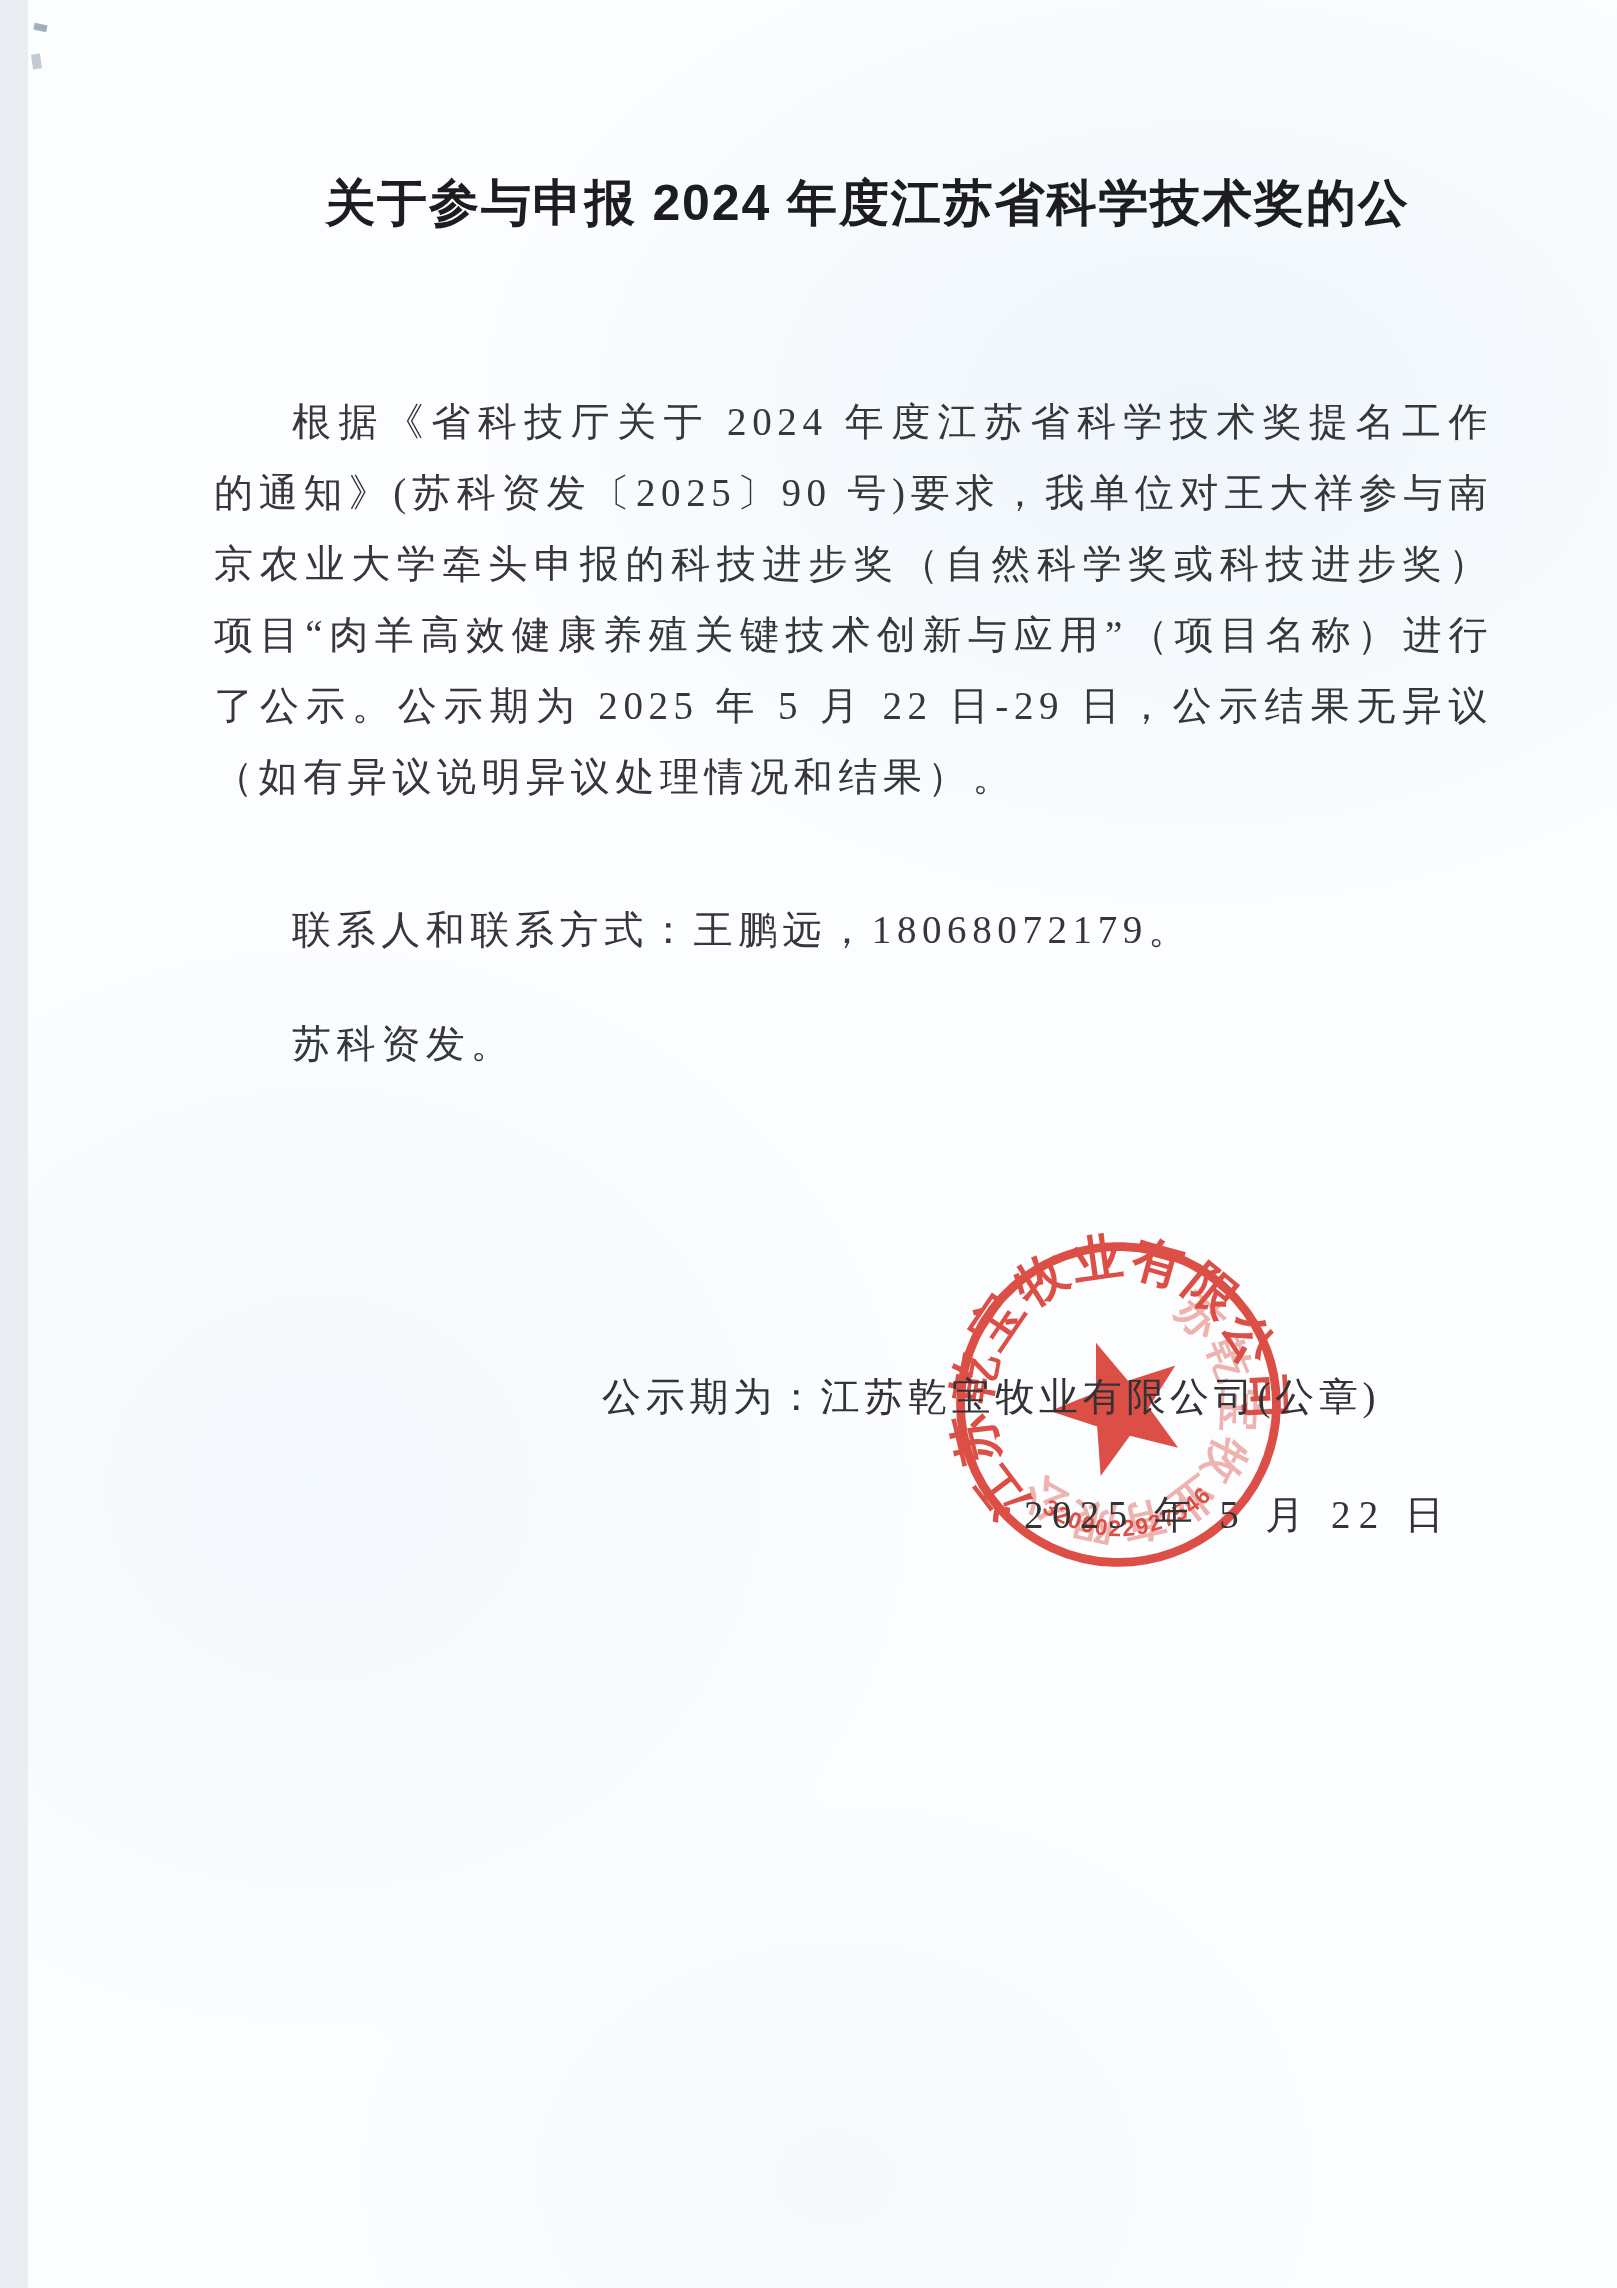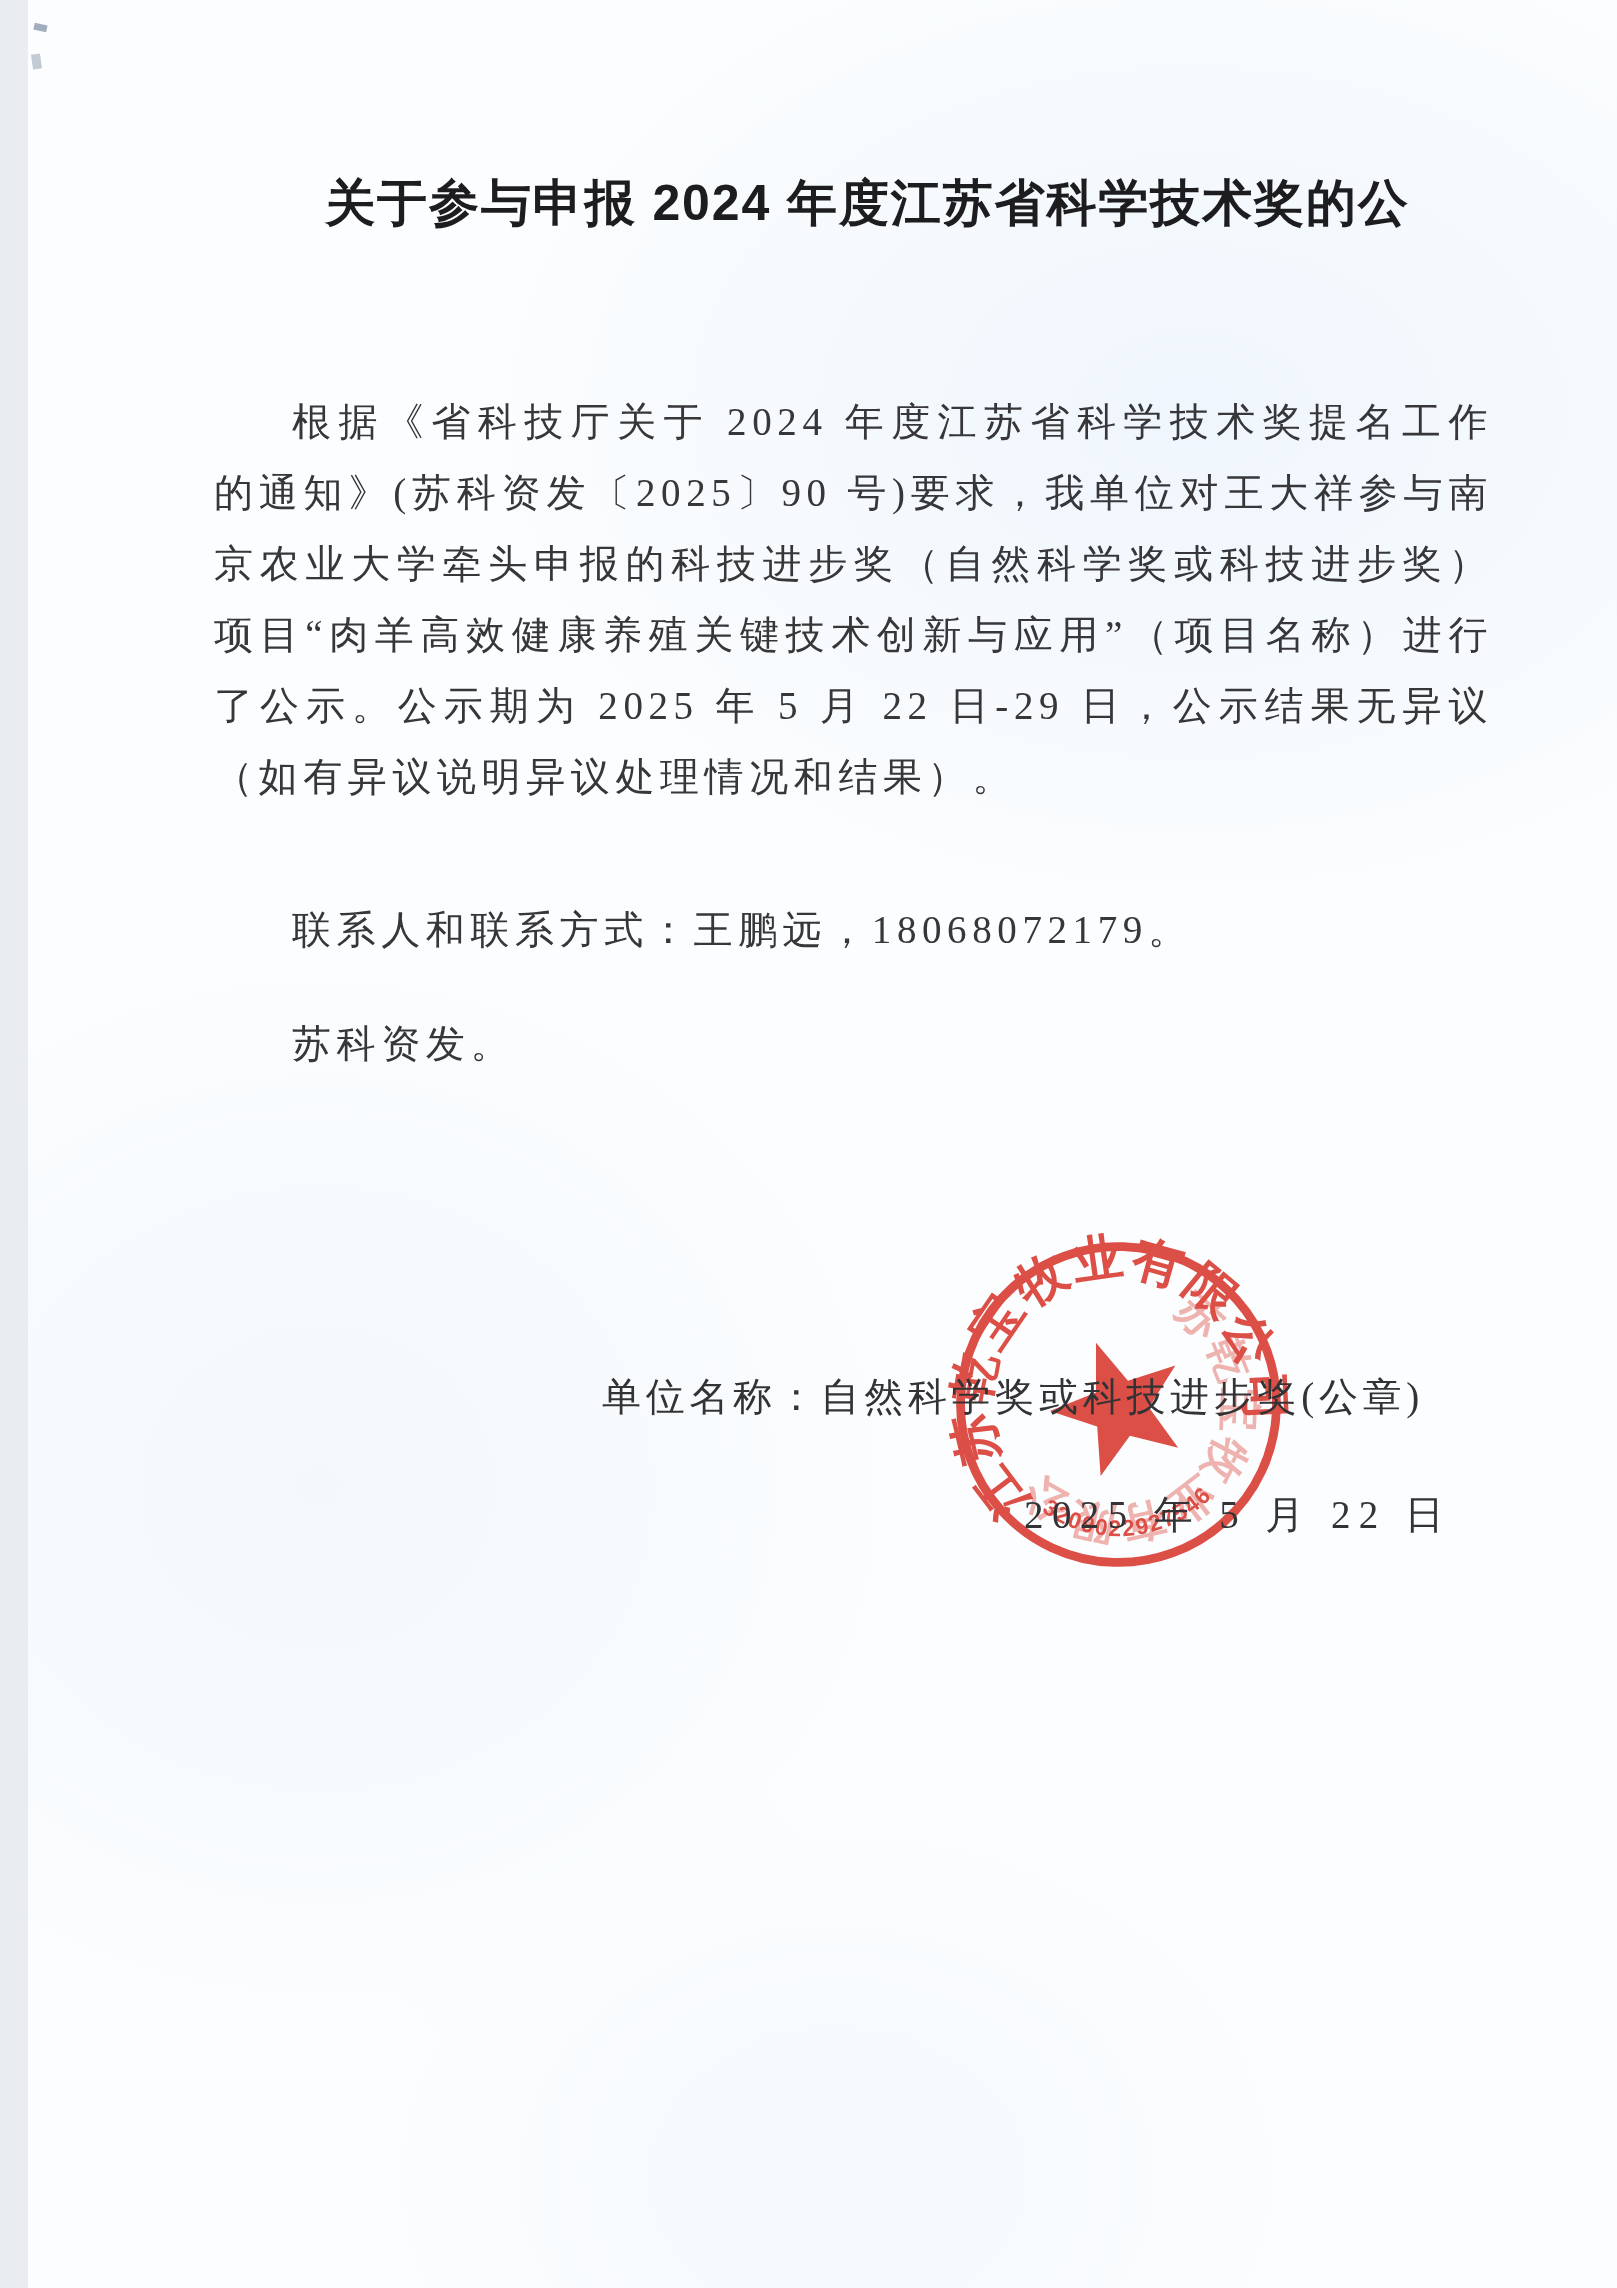--- a/index.html
+++ b/index.html
@@ -82,21 +82,21 @@
   <div class="doc-title">
     <div>关于参与申报 2024 年度江苏省科学技术奖的公</div>
   </div>
 
   <div class="body-text">
     <p class="p-main">根据《省科技厅关于 2024 年度江苏省科学技术奖提名工作的通知》(苏科资发〔2025〕90 号)要求，我单位对王大祥参与南京农业大学牵头申报的科技进步奖（自然科学奖或科技进步奖）项目“肉羊高效健康养殖关键技术创新与应用”（项目名称）进行了公示。公示期为 2025 年 5 月 22 日-29 日，公示结果无异议（如有异议说明异议处理情况和结果）。</p>
     <p class="p-contact">联系人和联系方式：王鹏远，18068072179。</p>
     <p class="p-note">苏科资发。</p>
   </div>
 
-  <div class="sig-line sig-unit">单位名称：自然科学奖或科技进步奖(公章)</div>
+  <div class="sig-line sig-unit">公示期为：江苏乾宝牧业有限公司(公章)</div>
   <div class="sig-line sig-date">2025 年 5 月 22 日</div>
 
   <svg class="stamp" viewBox="0 0 400 400">
     <g transform="rotate(-20 200 200)" fill="#dd3b31">
       <circle cx="200" cy="200" r="180" fill="none" stroke="#dd3b31" stroke-width="10"></circle>
       <path id="sealArc" d="M 61,250.6 A 148,148 0 1 1 339,250.6" fill="none"></path>
       <path id="numArc" d="M 77.1,286 A 150,150 0 0 0 263.4,335.9" fill="none"></path>
       <path id="ghostArc" d="M 87.2,241 A 120,120 0 1 1 312.8,241" fill="none"></path>
 
       <text font-size="57">

